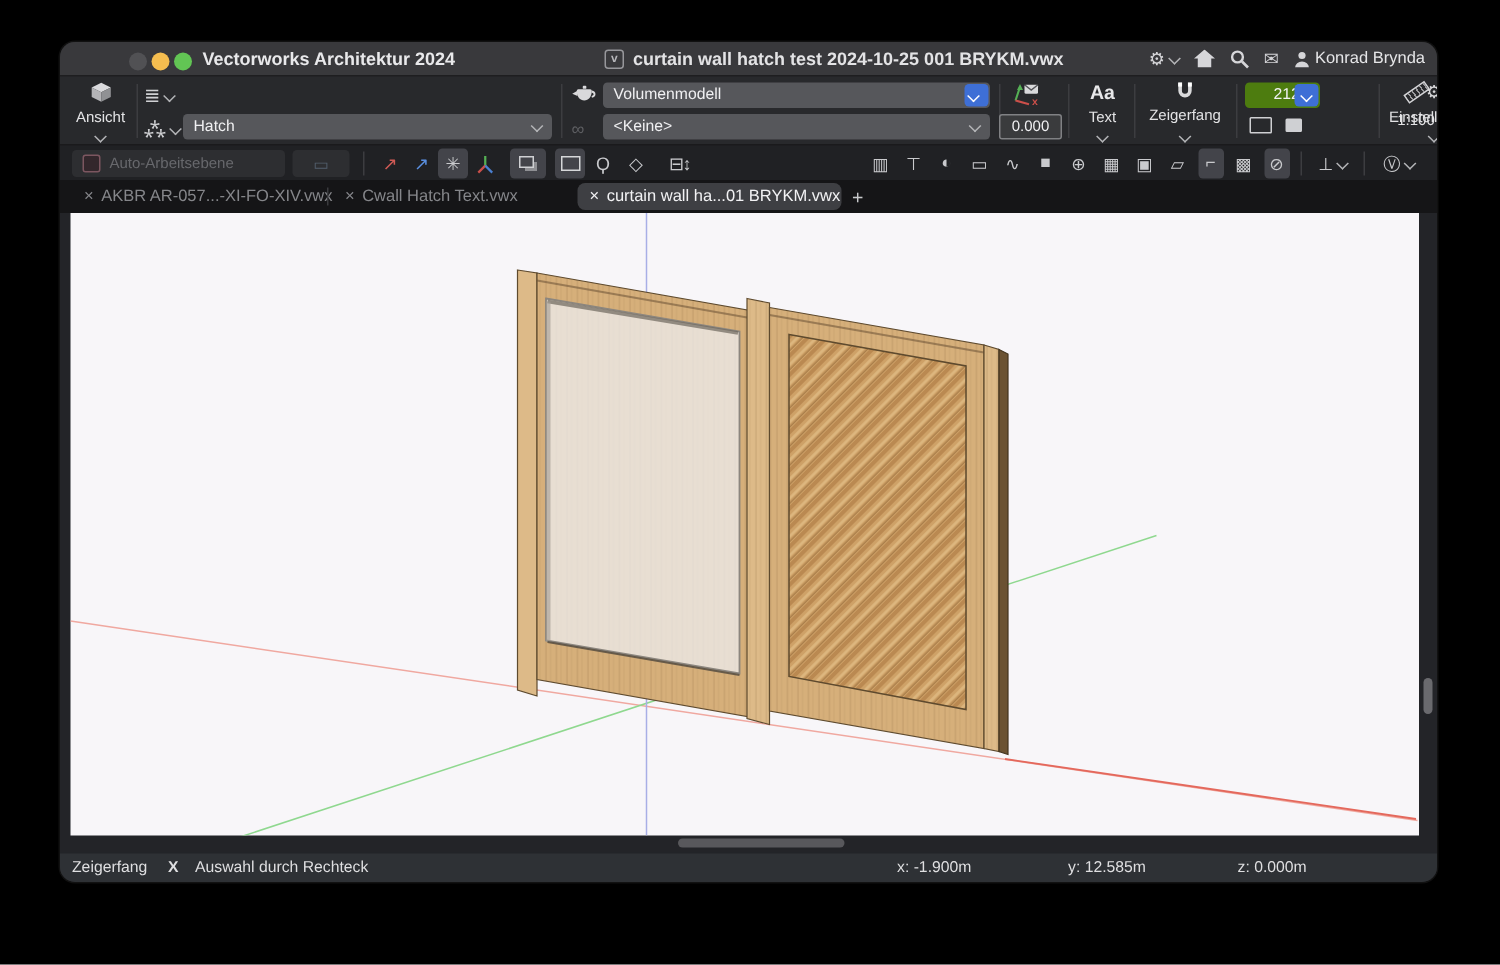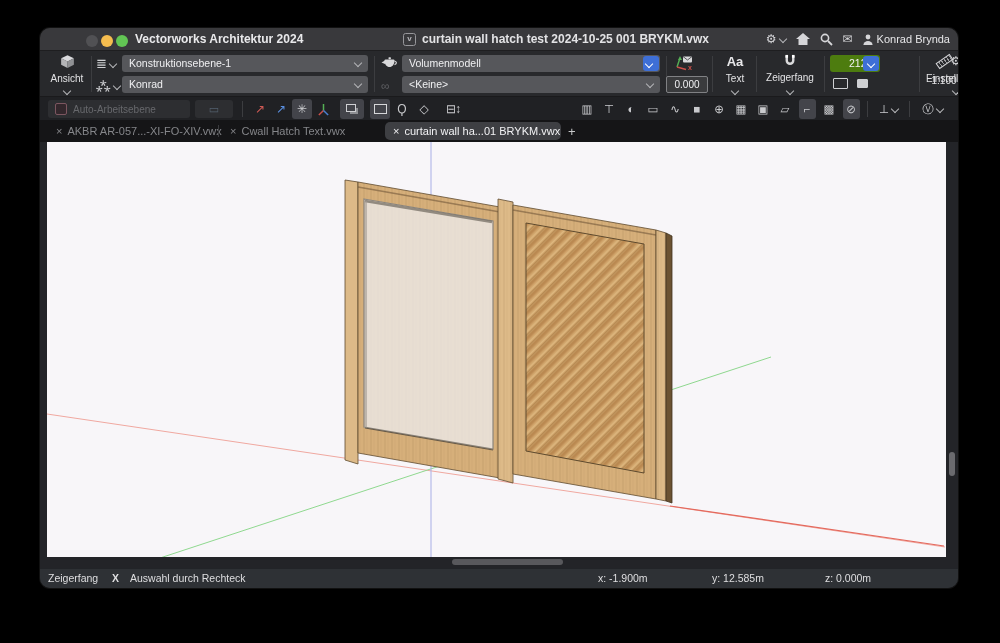--- a/index.html
+++ b/index.html
@@ -112,25 +112,22 @@
     <div class="vsep" style="left:51px;"></div>
 
     <div style="position:absolute;left:56px;top:6px;display:flex;gap:3px;align-items:center;">
       <span class="mini-ico">≣</span>
         <span class="chv"></span>
     </div>
     <div style="position:absolute;left:56px;top:28px;display:flex;gap:3px;align-items:center;">
       <span class="mini-ico">⁂</span>
         <span class="chv"></span>
     </div>
-    <div class="dd" style="left:82px;top:4px;width:246px;">
-      <span>Konstruktionsebene-1</span><span class="chv"></span>
-    </div>
     <div class="dd" style="left:82px;top:25px;width:246px;">
-      <span>Konrad</span><span class="chv"></span>
+      <span>Hatch</span><span class="chv"></span>
     </div>
     <div class="vsep" style="left:334px;"></div>
 
     <span style="position:absolute;left:341px;top:5px;">
       <svg width="17" height="13" viewBox="0 0 17 13">
           <path d="M4.5,3.5 h8 a1,1 0 0 1 1,1 c0,4 -2.2,6.5 -5,6.5 s-5,-2.5 -5,-6.5 a1,1 0 0 1 1,-1" fill="#d9d9db"></path>
           <path d="M4,4.5 L0.5,6.5 L4,8 Z" fill="#d9d9db"></path>
           <path d="M13.5,5 c2.5,0.6 2.5,3 0,3.6" stroke="#d9d9db" stroke-width="1.2" fill="none"></path>
           <rect x="7.5" y="1.2" width="2.4" height="2" rx="0.6" fill="#d9d9db"></rect>
         </svg>

